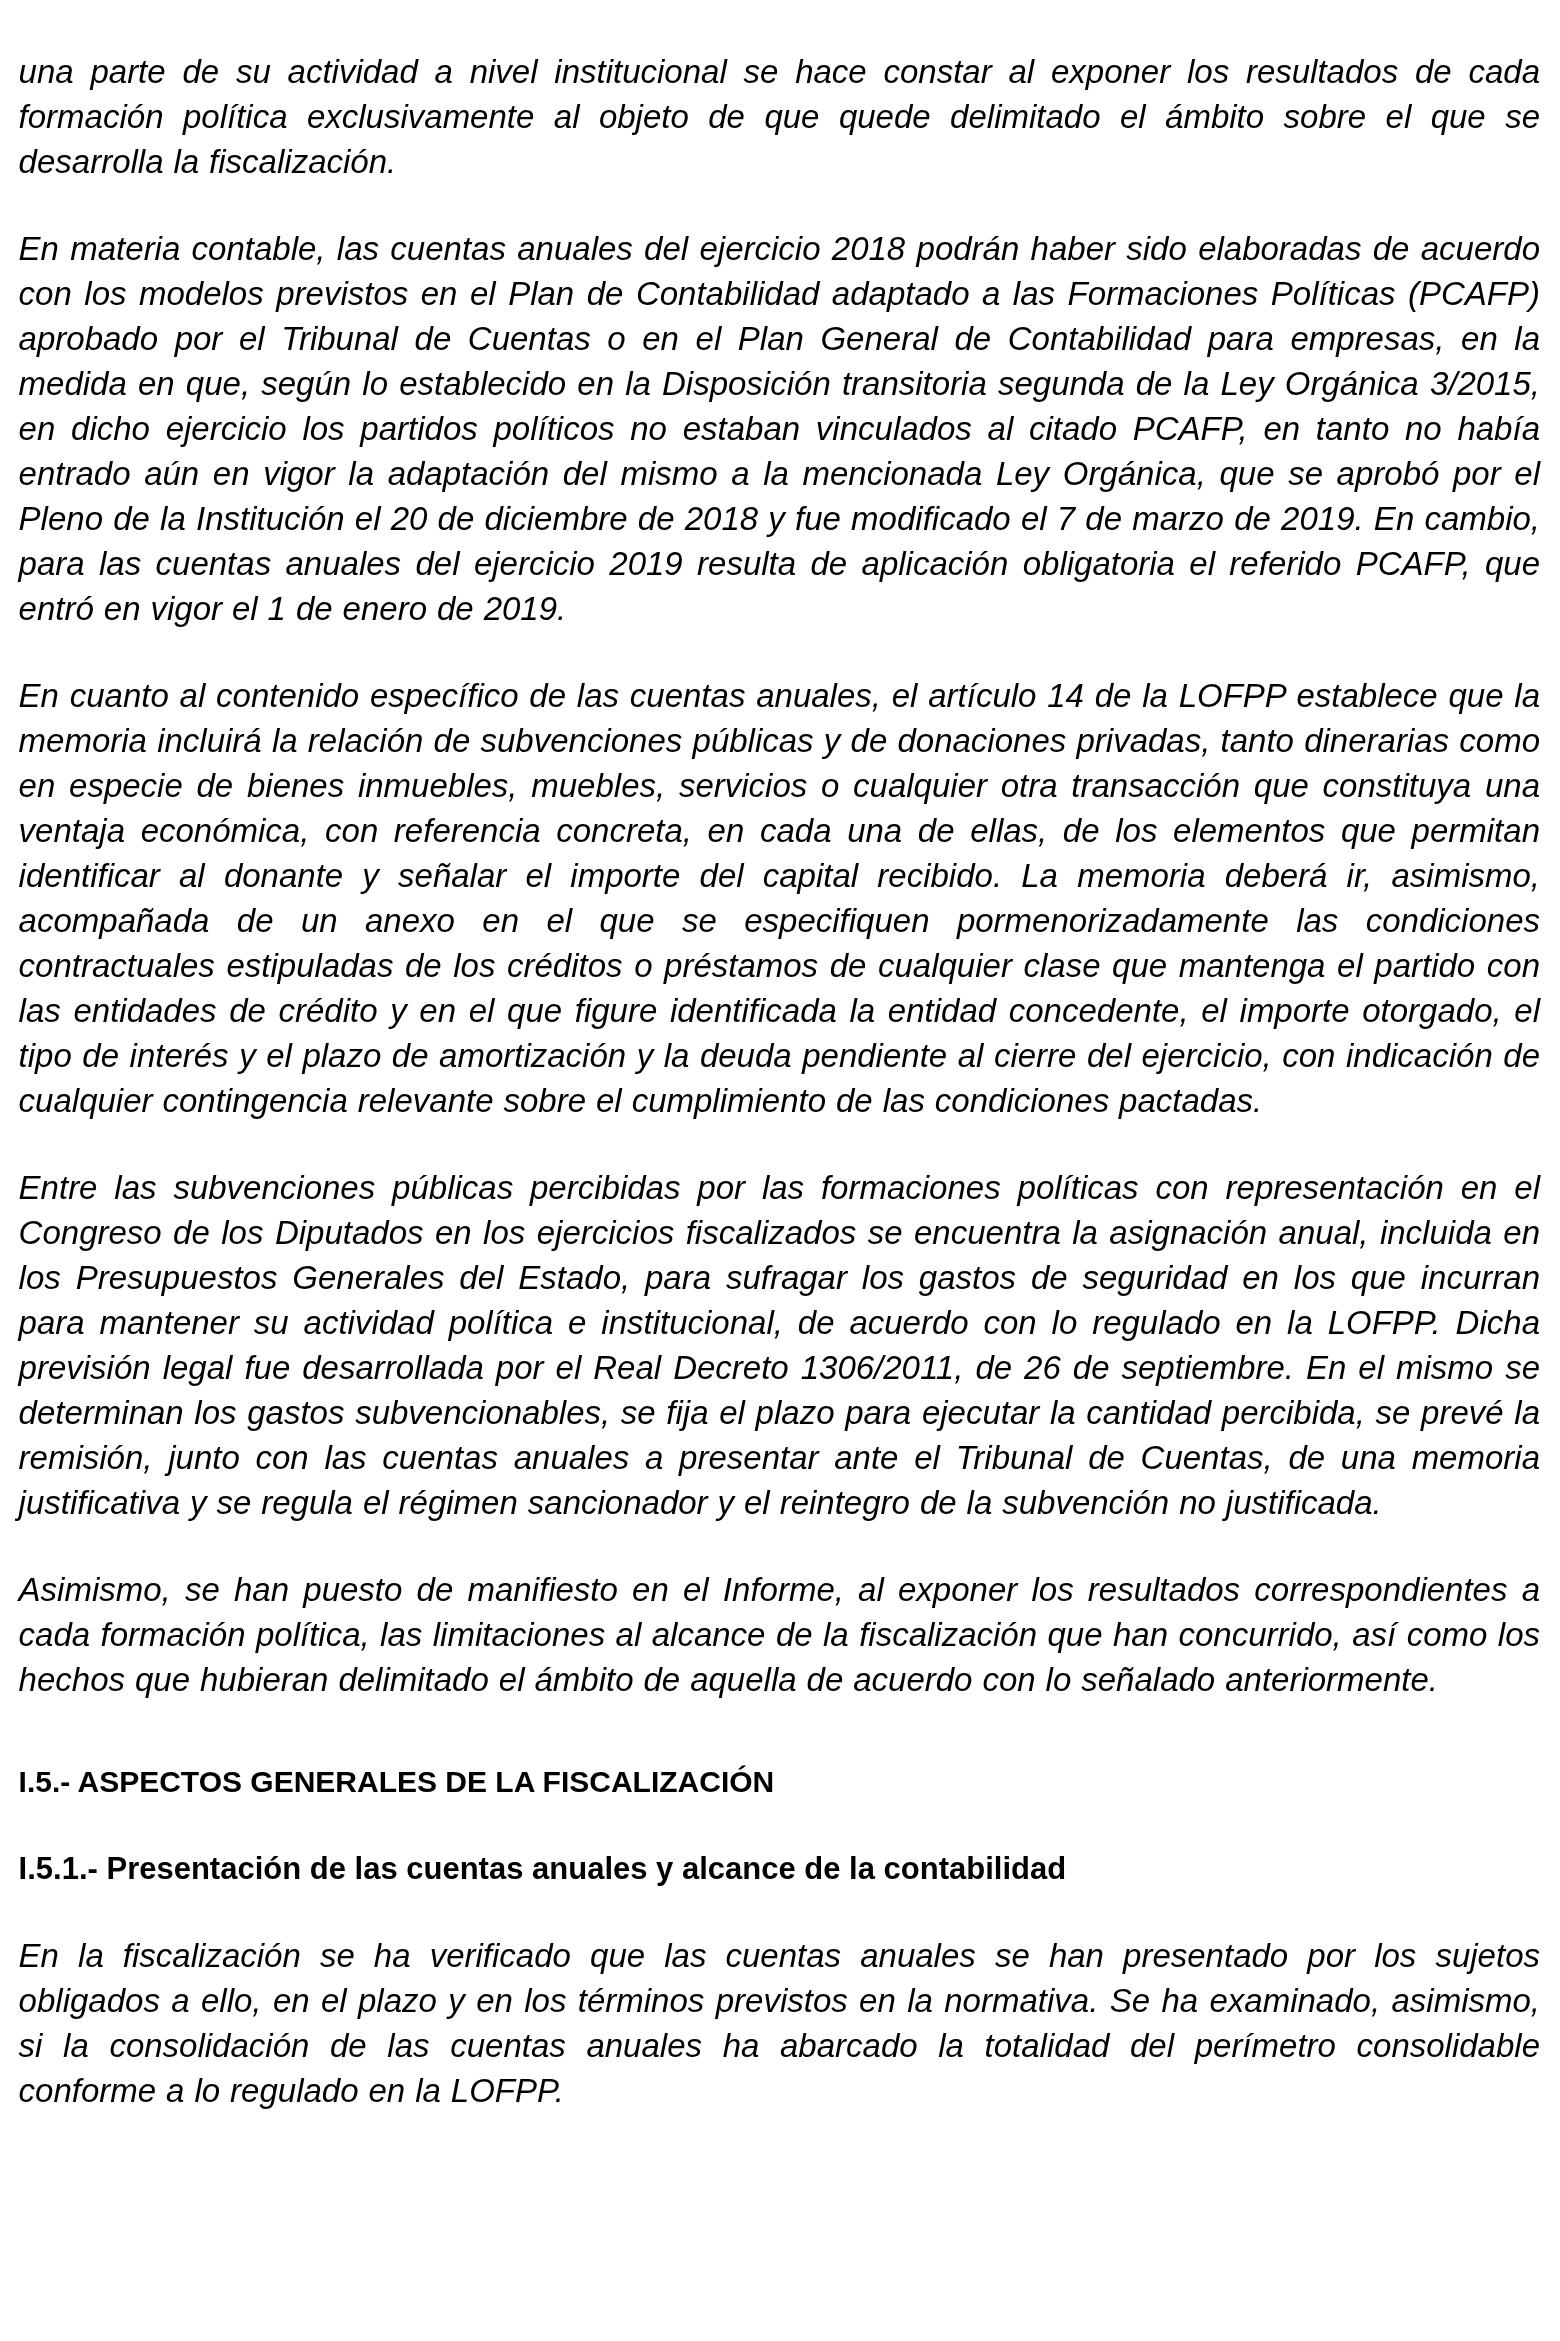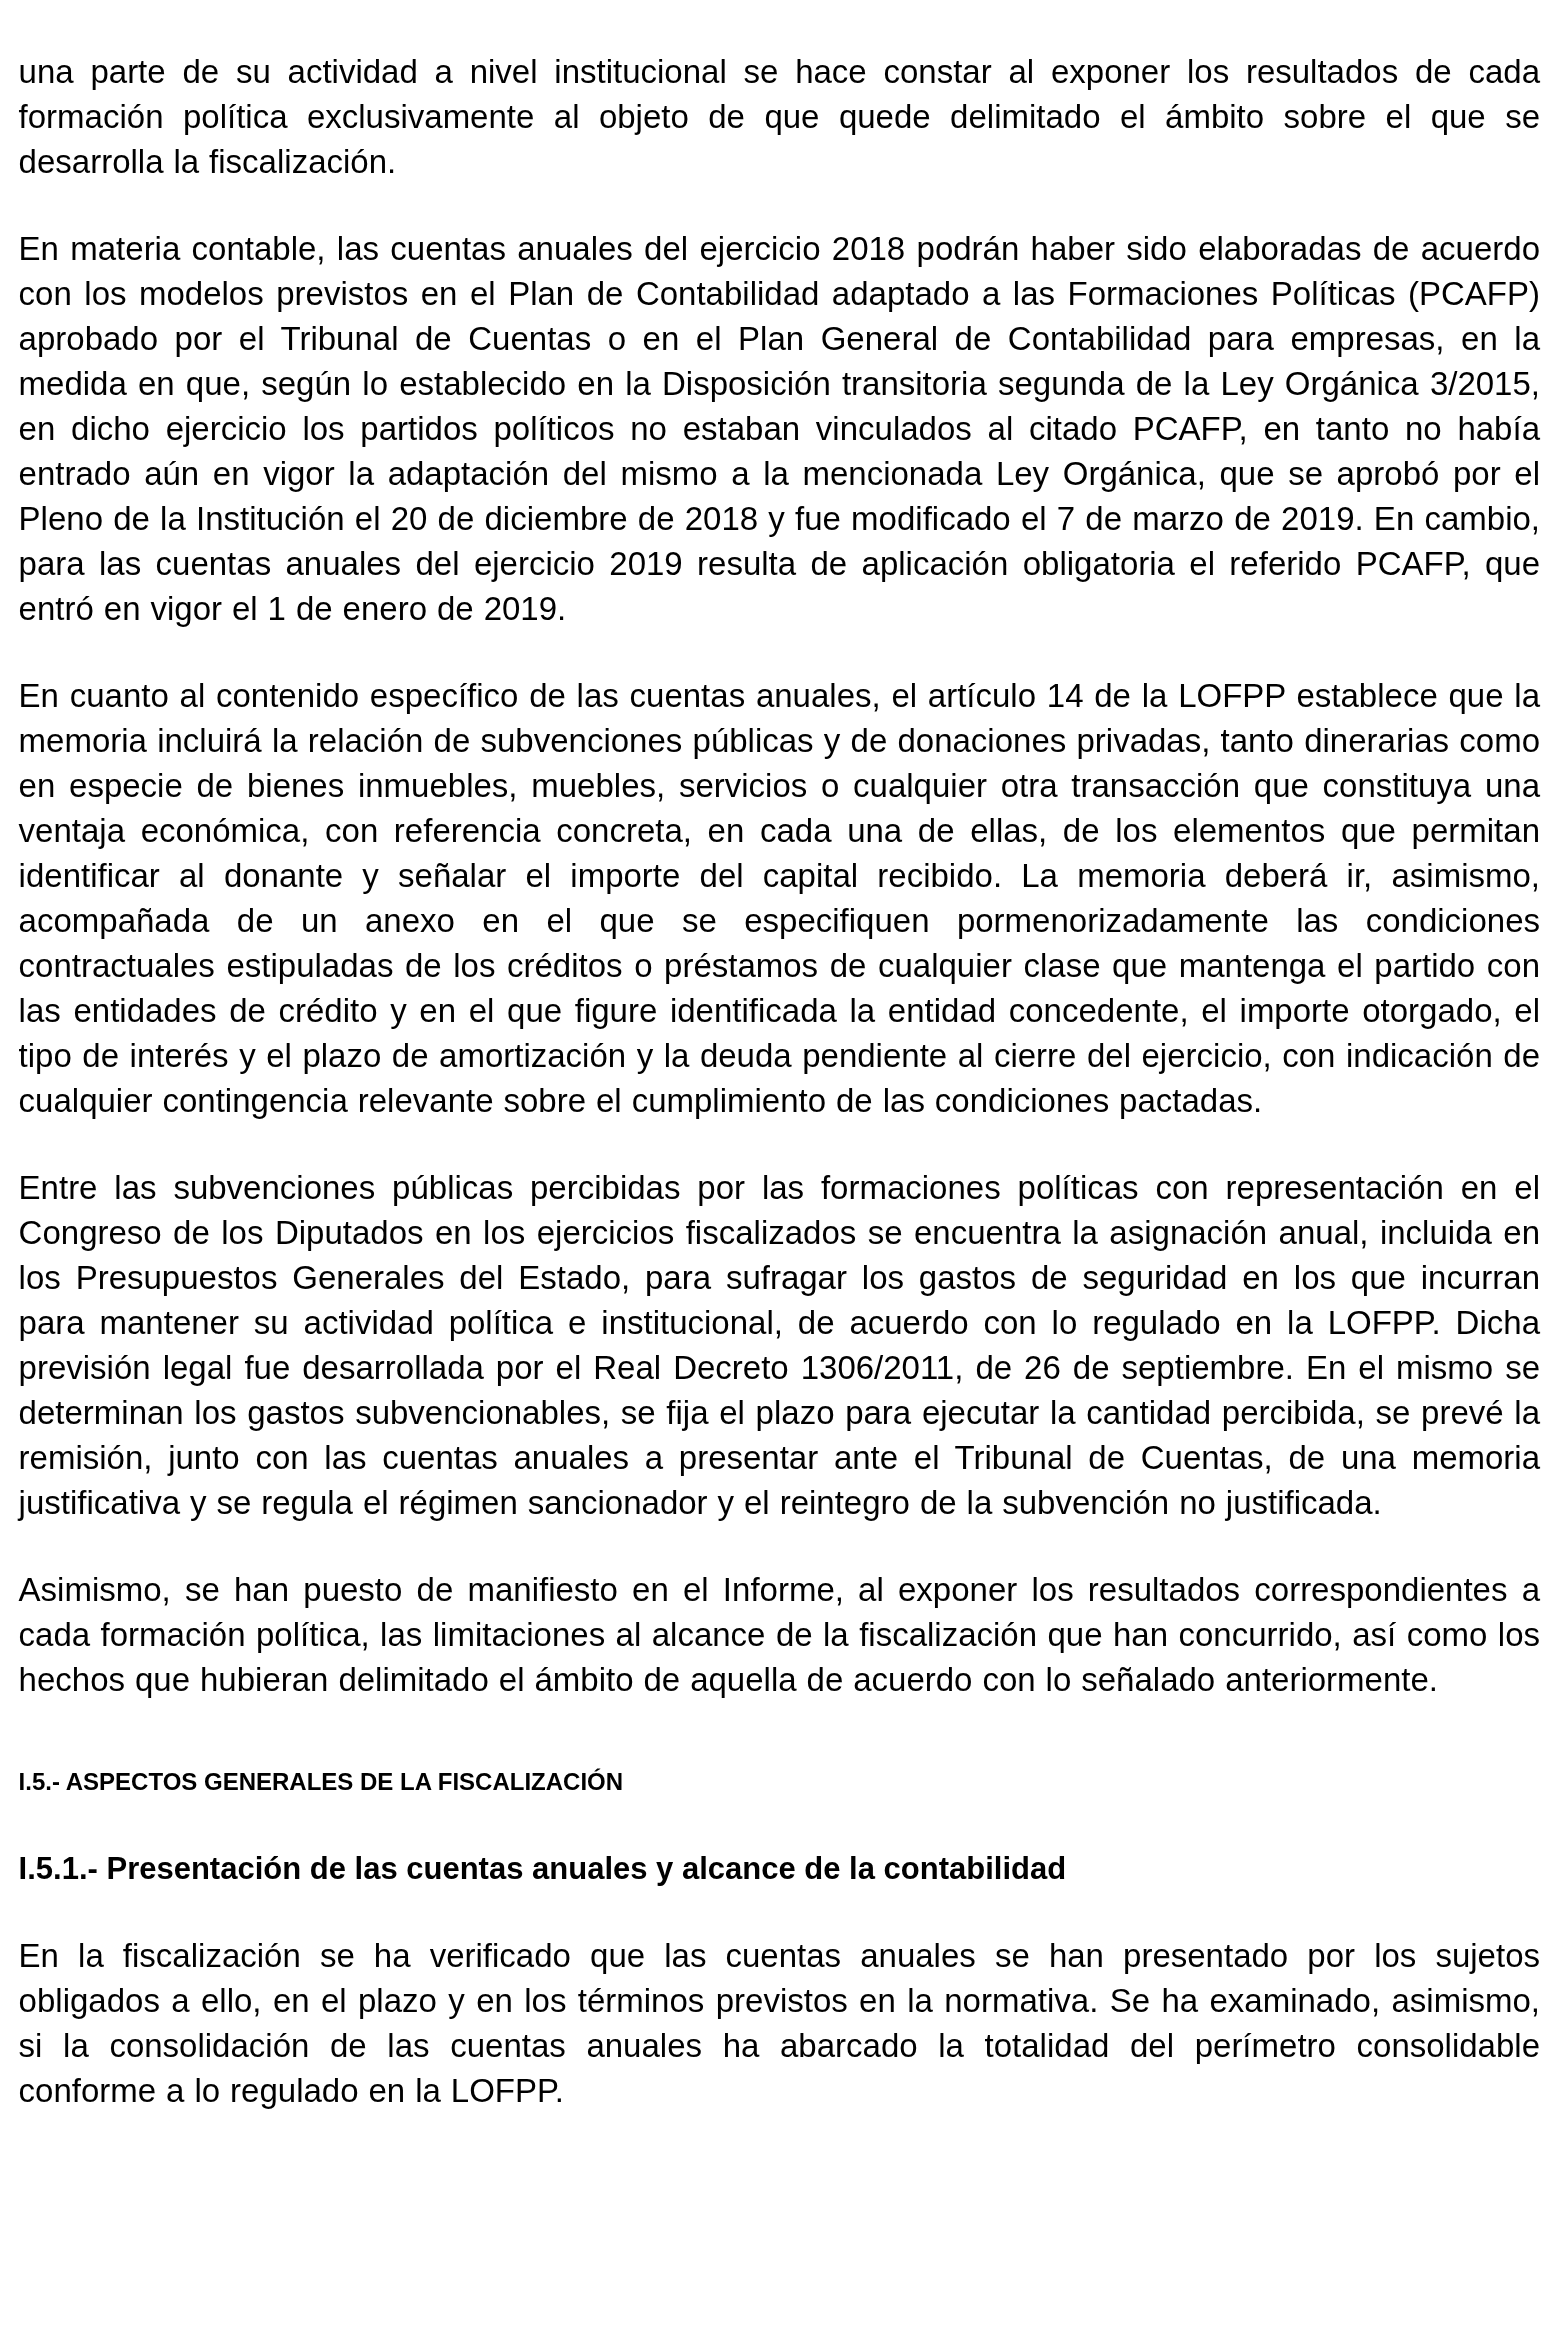--- a/index.html
+++ b/index.html
@@ -23,23 +23,24 @@
     background: #ffffff;
   }
   .para {
     font-size: 33px;
     line-height: 45px;
     text-align: justify;
     margin: 0 0 42px 0;
     font-weight: 400;
     letter-spacing: 0;
     word-spacing: 0.8px;
+    font-style: italic;
   }
   .heading-1 {
-    font-size: 24px;
+    font-size: 30px;
     line-height: 45px;
     font-weight: 700;
     text-align: left;
     margin: 0 0 42px 0;
     padding-top: 15px;
   }
   .heading-2 {
     font-size: 31px;
     line-height: 45px;
     font-weight: 700;

